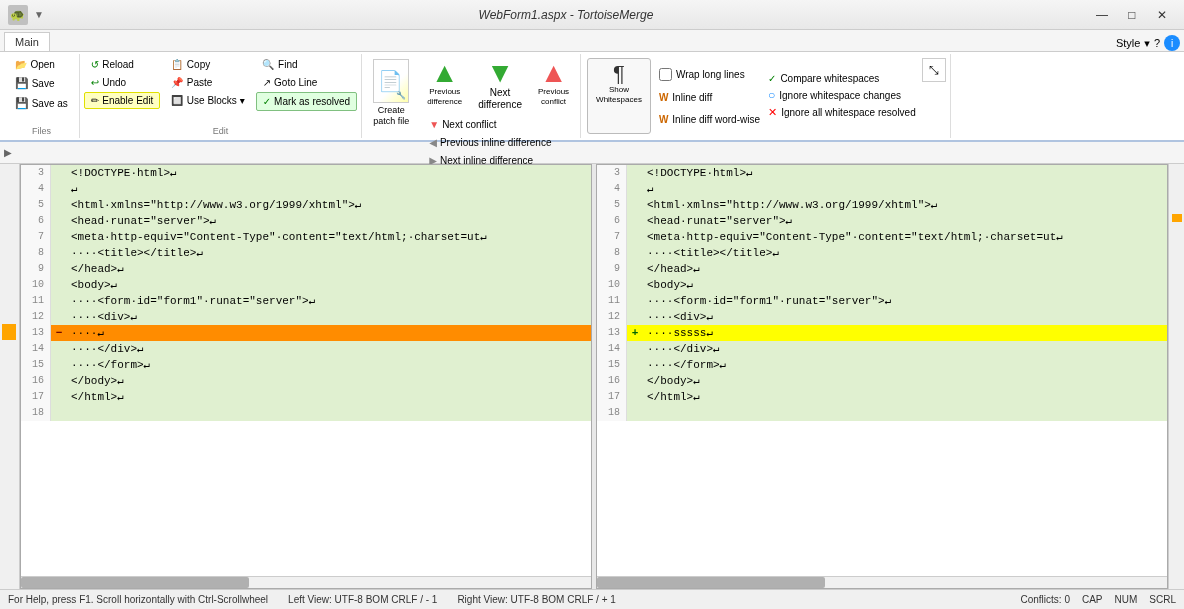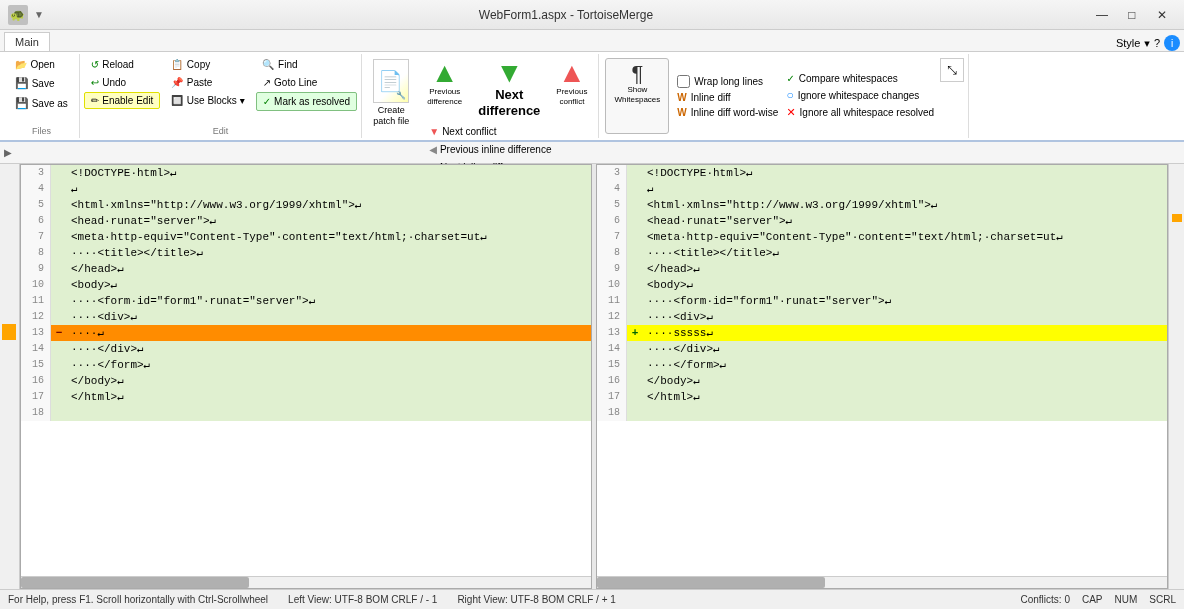--- a/index.html
+++ b/index.html
@@ -11,21 +11,21 @@
       height: 30px;
       display: flex;
       align-items: center;
       justify-content: space-between;
       padding: 0 8px;
       border-bottom: 1px solid #ccc;
     }
     .title-bar-left { display: flex; align-items: center; gap: 6px; }
     .title-bar-icon { width: 20px; height: 20px; background: #c0c0c0; border-radius: 2px; display: flex; align-items: center; justify-content: center; font-size: 12px; }
     .title-bar-arrow { font-size: 10px; color: #666; }
-    .title-bar-title { font-size: 12px; color: #333; }
+    .title-bar-title { font-size: 12px; color: #333; font-style: italic; }
     .title-bar-controls { display: flex; gap: 2px; }
     .title-btn { width: 28px; height: 20px; border: none; background: transparent; cursor: pointer; font-size: 12px; color: #333; display: flex; align-items: center; justify-content: center; }
 
     
     .ribbon-tabs {
       background: #f5f5f5;
       display: flex;
       align-items: flex-end;
       padding: 0 4px;
       height: 22px;
@@ -326,21 +326,21 @@
       <div style="display:flex; flex-direction:column; gap:2px;">
         <div style="display:flex; gap:2px;">
 
           <div class="big-icon-btn" style="min-width:38px;">
             <div style="color:#3a3; font-size:28px; line-height:1;">▲</div>
             <div style="font-size:8px; text-align:center; line-height:1.2;">Previous<br>difference</div>
           </div>
 
           <div class="big-icon-btn" style="min-width:38px;">
             <div style="color:#3a3; font-size:28px; line-height:1;">▼</div>
-            <div style="font-size:13px; text-align:center; line-height:1.2;font-weight:bold;">Next<br>difference</div>
+            <div style="font-size:10px; text-align:center; line-height:1.2;">Next<br>difference</div>
           </div>
 
           <div class="big-icon-btn" style="min-width:38px;">
             <div style="color:#e55; font-size:28px; line-height:1;">▲</div>
             <div style="font-size:8px; text-align:center; line-height:1.2;">Previous<br>conflict</div>
           </div>
         </div>
         <div style="display:flex; flex-direction:column; gap:1px; padding-left:2px;">
           <div class="ribbon-btn-small">
             <span style="color:#e55;">▼</span>
@@ -361,21 +361,21 @@
   </div>
 
   <div style="display:flex; flex-direction:column; padding:2px 4px; border-right:1px solid #ddd;">
     <div style="display:flex; gap:4px; flex:1;">
 
       <div class="show-ws-btn">
         <div style="font-size:22px; line-height:1; color:#333;">¶</div>
         <div style="font-size:8px; text-align:center; line-height:1.2;">Show<br>Whitespaces</div>
       </div>
 
-      <div style="display:flex; flex-direction:column; gap:2px; justify-content:center;">
+      <div style="display:flex; flex-direction:column; gap:9px; justify-content:center;">
         <div class="view-item">
           <input type="checkbox" style="">
           <span>Wrap long lines</span>
         </div>
         <div class="view-item">
           <span style="color:#cc6600; font-size:10px; font-weight:bold;">W</span>
           <span>Inline diff</span>
         </div>
         <div class="view-item">
           <span style="color:#cc6600; font-size:10px; font-weight:bold;">W</span>

